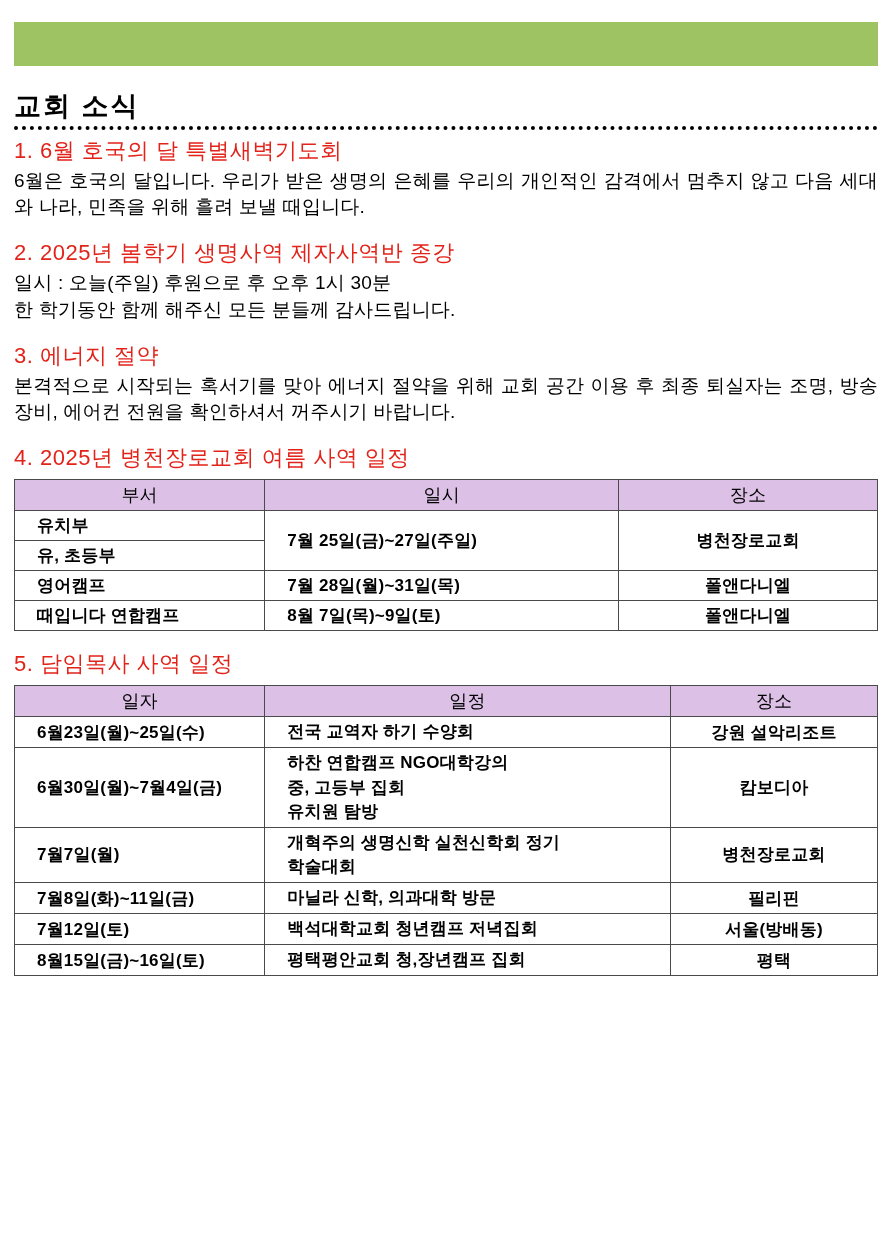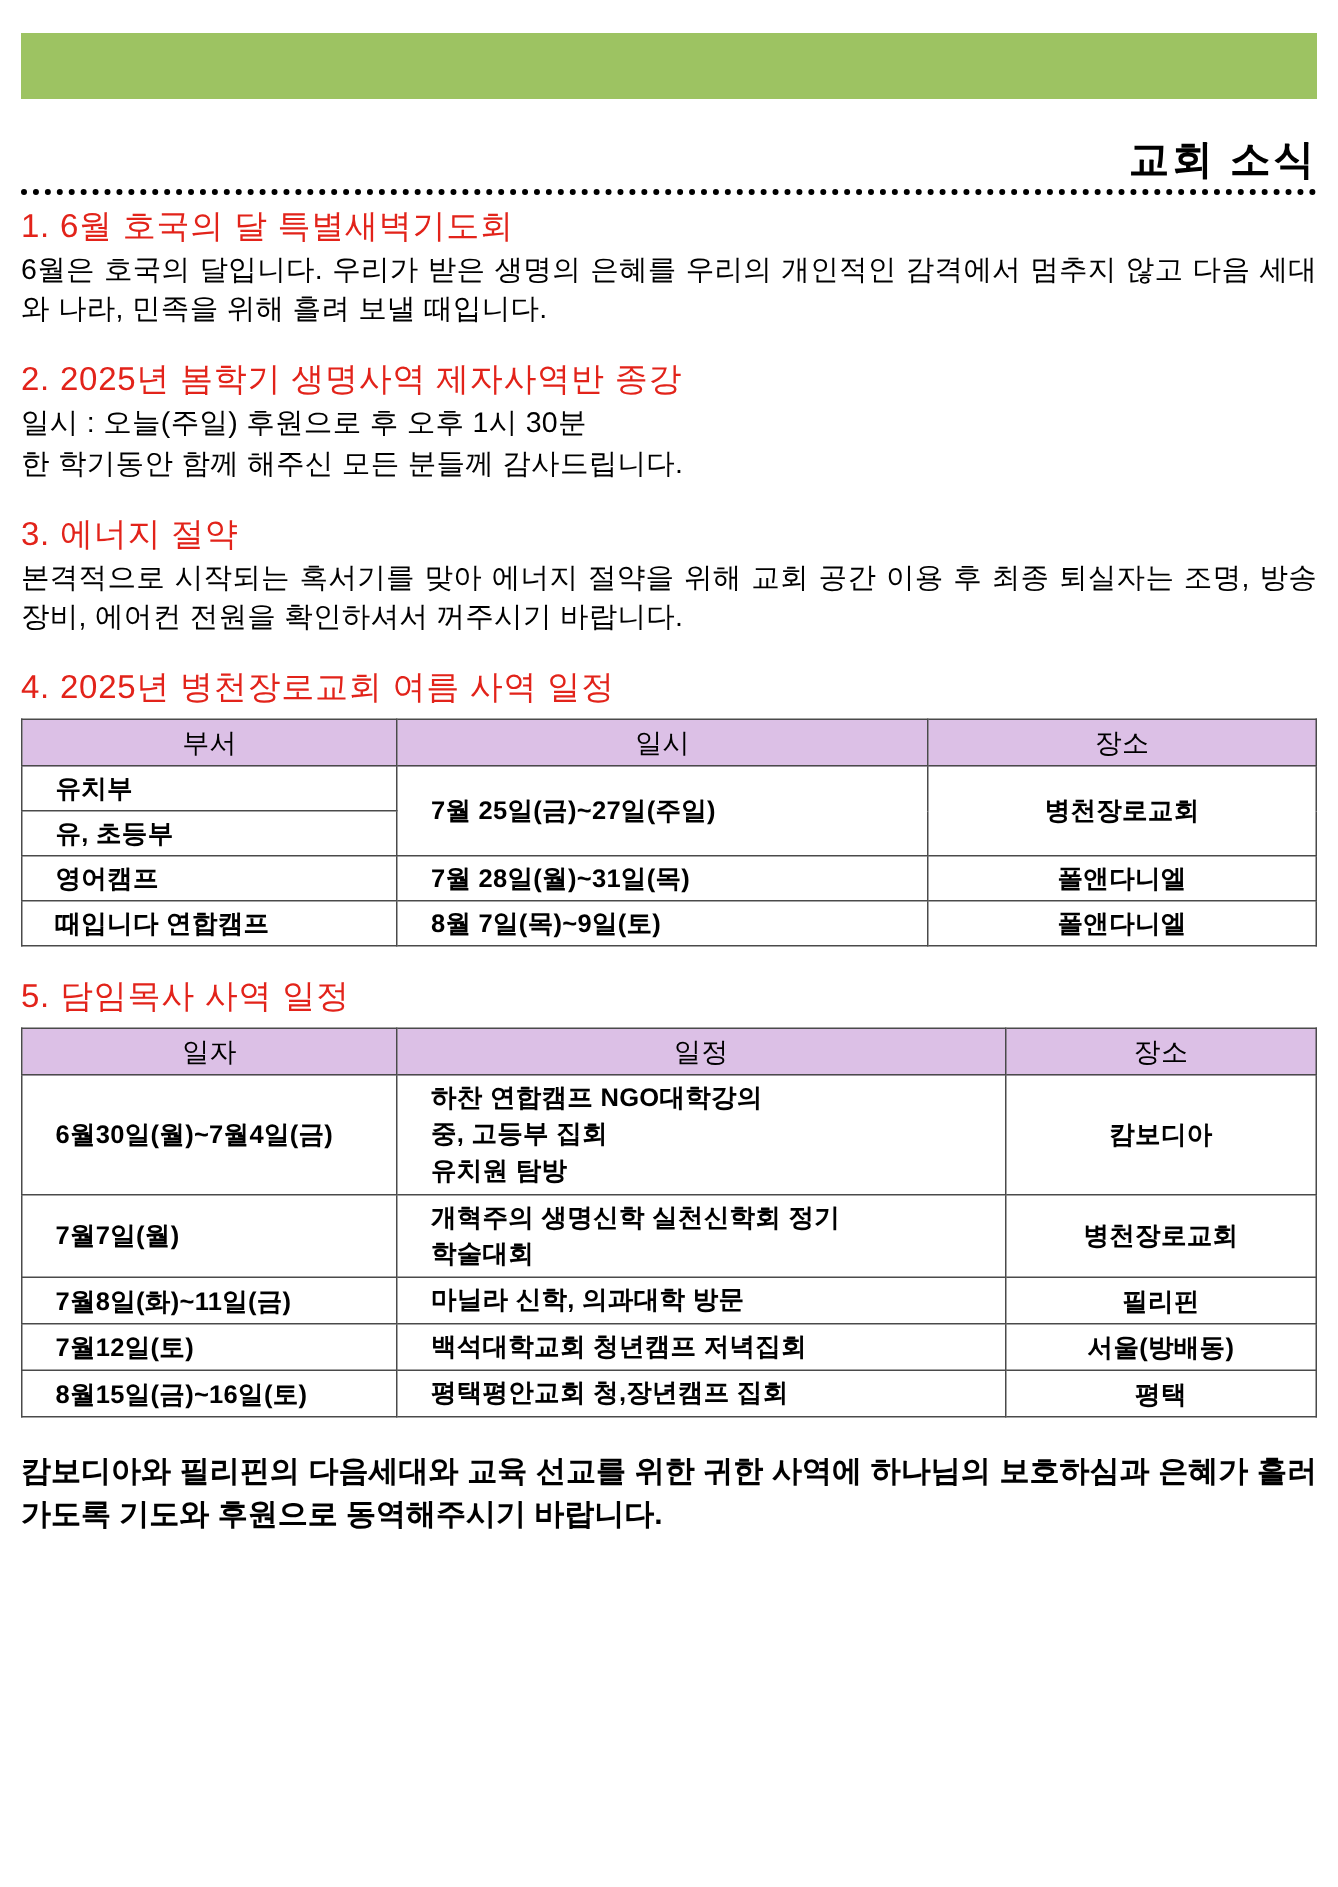--- a/index.html
+++ b/index.html
@@ -21,21 +21,21 @@
     box-sizing: border-box;
     padding: 0 14px;
   }
   .green-bar {
     margin: 22px 0 0 0;
     height: 44px;
     background: #9dc362;
     width: 100%;
   }
   .header-title {
-    text-align: right;
+    text-align: left;
     font-size: 27px;
     font-weight: bold;
     letter-spacing: 2px;
     padding-top: 22px;
     padding-bottom: 2px;
     color: #000;
   }
   .dotted-rule {
     border-top: 4px dotted #000;
     width: 100%;
@@ -158,20 +158,27 @@
       </colgroup>
     <thead>
       <tr>
         <th>일자</th>
         <th>일정</th>
         <th>장소</th>
       </tr>
     </thead>
     <tbody>
       <tr>
+        <td class="lft">6월23일(월)~25일(수)</td>
+        <td class="lft multiline-cell">
+          <div>전국 교역자 하기 수양회</div>
+        </td>
+        <td class="ctr">강원 설악리조트</td>
+      </tr>
+      <tr>
         <td class="lft">6월30일(월)~7월4일(금)</td>
         <td class="lft multiline-cell">
           <div>하찬 연합캠프 NGO대학강의</div>
           <div>중, 고등부 집회</div>
           <div>유치원 탐방</div>
         </td>
         <td class="ctr">캄보디아</td>
       </tr>
       <tr>
         <td class="lft">7월7일(월)</td>
@@ -198,15 +205,14 @@
       <tr>
         <td class="lft">8월15일(금)~16일(토)</td>
         <td class="lft multiline-cell">
           <div>평택평안교회 청,장년캠프 집회</div>
         </td>
         <td class="ctr">평택</td>
       </tr>
     </tbody>
   </table>
 
-  <p class="closing">캄보디아와 필리핀의 다음세대와 교육 선교를 위한 귀한 사역에 하나님의 보호하심과 은혜가 흘러가도록 기도와 후원으로 동역해주시기 바랍니다.</p>
 
 </div>
 
 </body></html>

